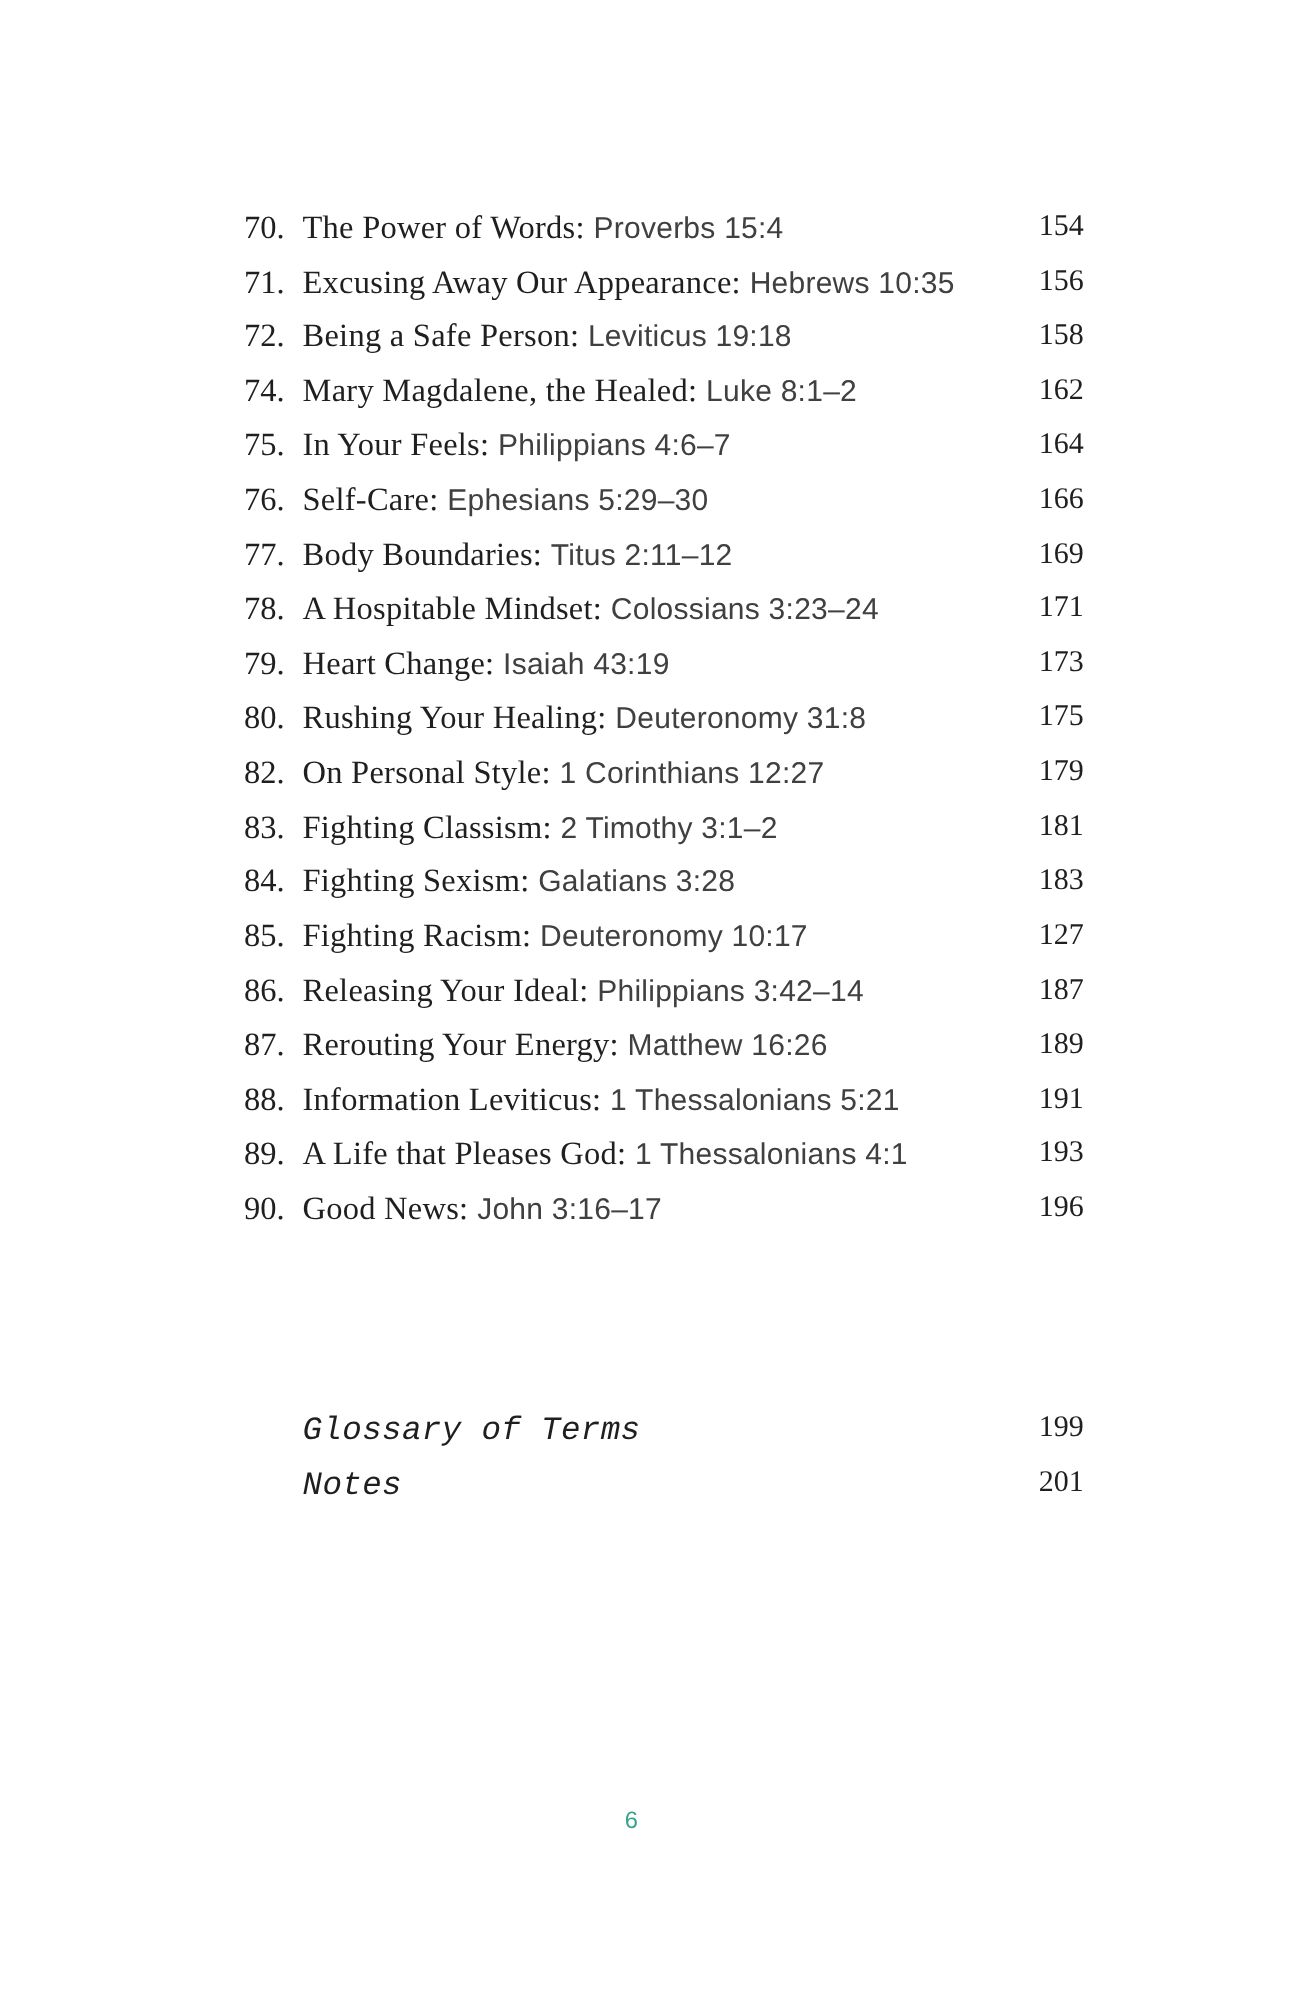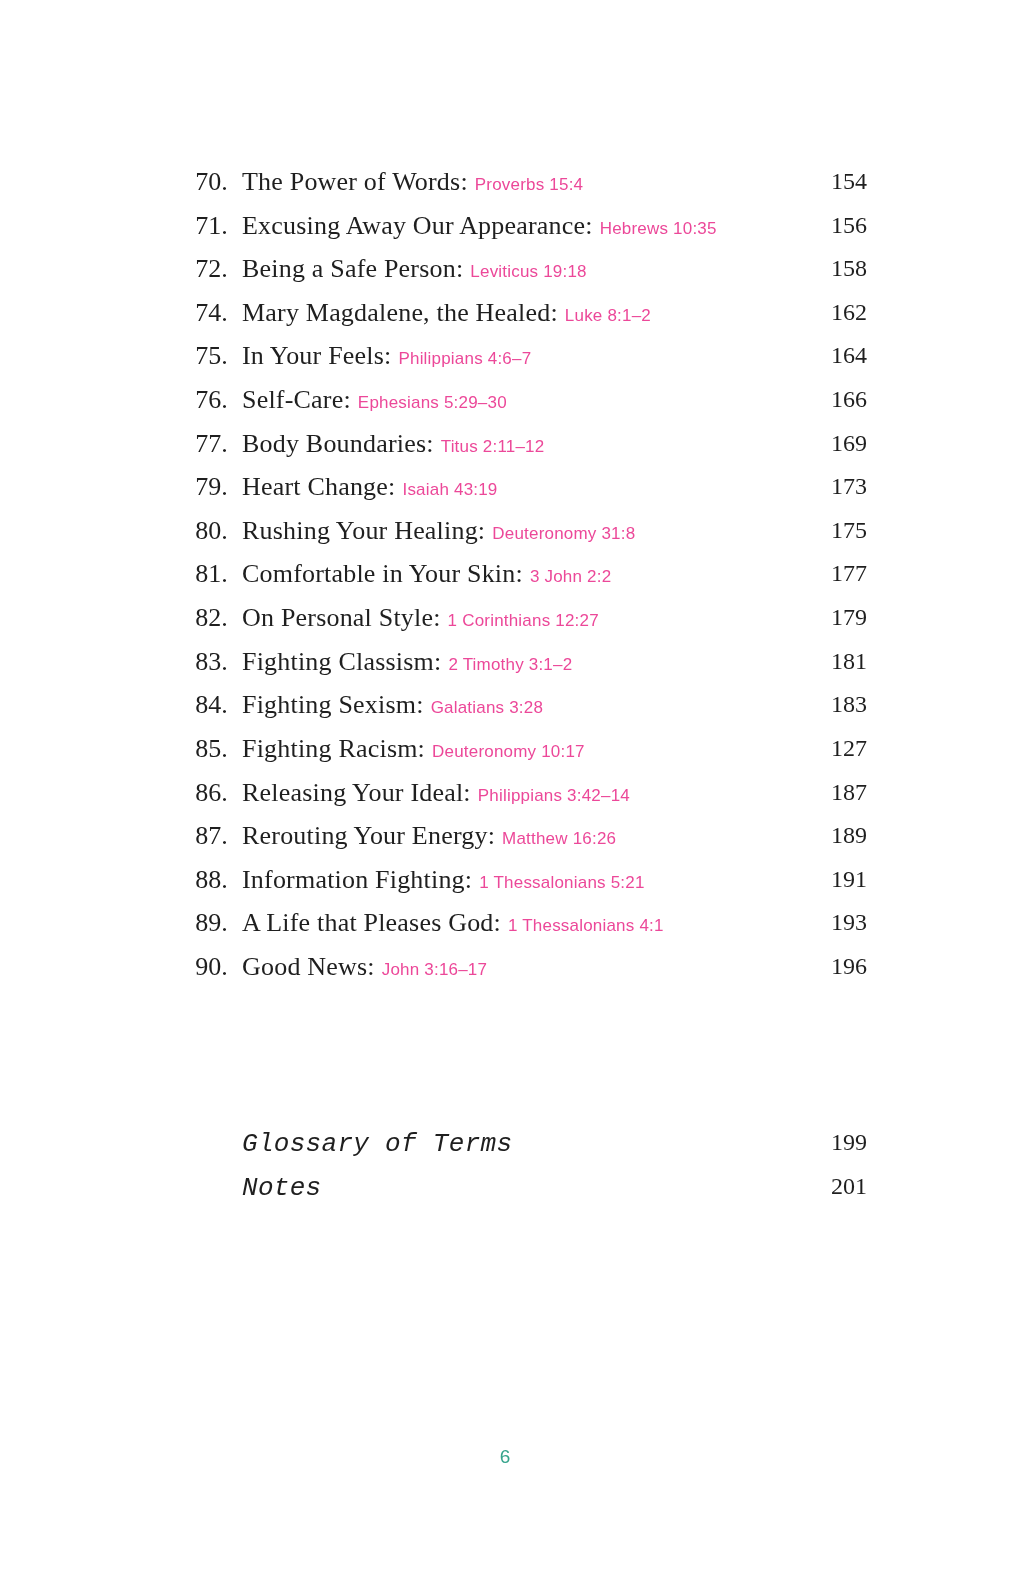--- a/index.html
+++ b/index.html
@@ -32,22 +32,22 @@
   .toc-row .num {
     display: inline-block;
     width: 61px;
     text-align: center;
   }
   .toc-row .title {
     letter-spacing: 0.2px;
   }
   .ref {
     font-family: "Liberation Sans", "DejaVu Sans", sans-serif;
-    font-size: 17px;
-    color: #ec4899;
+    font-size: 24px;
+    color: #404040;
     letter-spacing: 0.2px;
     margin-left: 7px;
   }
   .pg {
     position: absolute;
     right: 0;
     top: 0;
     font-size: 24px;
   }
   .backmatter {
@@ -110,35 +110,35 @@
       <div class="toc-row">
         <span class="num">76.</span><span class="title">Self-Care:</span><span class="ref">Ephesians 5:29–30</span>
         <span class="pg">166</span>
       </div>
 
       <div class="toc-row">
         <span class="num">77.</span><span class="title">Body Boundaries:</span><span class="ref">Titus 2:11–12</span>
         <span class="pg">169</span>
       </div>
 
+      <div class="toc-row">
+        <span class="num">78.</span><span class="title">A Hospitable Mindset:</span><span class="ref">Colossians 3:23–24</span>
+        <span class="pg">171</span>
+      </div>
 
       <div class="toc-row">
         <span class="num">79.</span><span class="title">Heart Change:</span><span class="ref">Isaiah 43:19</span>
         <span class="pg">173</span>
       </div>
 
       <div class="toc-row">
         <span class="num">80.</span><span class="title">Rushing Your Healing:</span><span class="ref">Deuteronomy 31:8</span>
         <span class="pg">175</span>
       </div>
 
-      <div class="toc-row">
-        <span class="num">81.</span><span class="title">Comfortable in Your Skin:</span><span class="ref">3 John 2:2</span>
-        <span class="pg">177</span>
-      </div>
 
       <div class="toc-row">
         <span class="num">82.</span><span class="title">On Personal Style:</span><span class="ref">1 Corinthians 12:27</span>
         <span class="pg">179</span>
       </div>
 
       <div class="toc-row">
         <span class="num">83.</span><span class="title">Fighting Classism:</span><span class="ref">2 Timothy 3:1–2</span>
         <span class="pg">181</span>
       </div>
@@ -157,21 +157,21 @@
         <span class="num">86.</span><span class="title">Releasing Your Ideal:</span><span class="ref">Philippians 3:42–14</span>
         <span class="pg">187</span>
       </div>
 
       <div class="toc-row">
         <span class="num">87.</span><span class="title">Rerouting Your Energy:</span><span class="ref">Matthew 16:26</span>
         <span class="pg">189</span>
       </div>
 
       <div class="toc-row">
-        <span class="num">88.</span><span class="title">Information Fighting:</span><span class="ref">1 Thessalonians 5:21</span>
+        <span class="num">88.</span><span class="title">Information Leviticus:</span><span class="ref">1 Thessalonians 5:21</span>
         <span class="pg">191</span>
       </div>
 
       <div class="toc-row">
         <span class="num">89.</span><span class="title">A Life that Pleases God:</span><span class="ref">1 Thessalonians 4:1</span>
         <span class="pg">193</span>
       </div>
 
       <div class="toc-row">
         <span class="num">90.</span><span class="title">Good News:</span><span class="ref">John 3:16–17</span>

